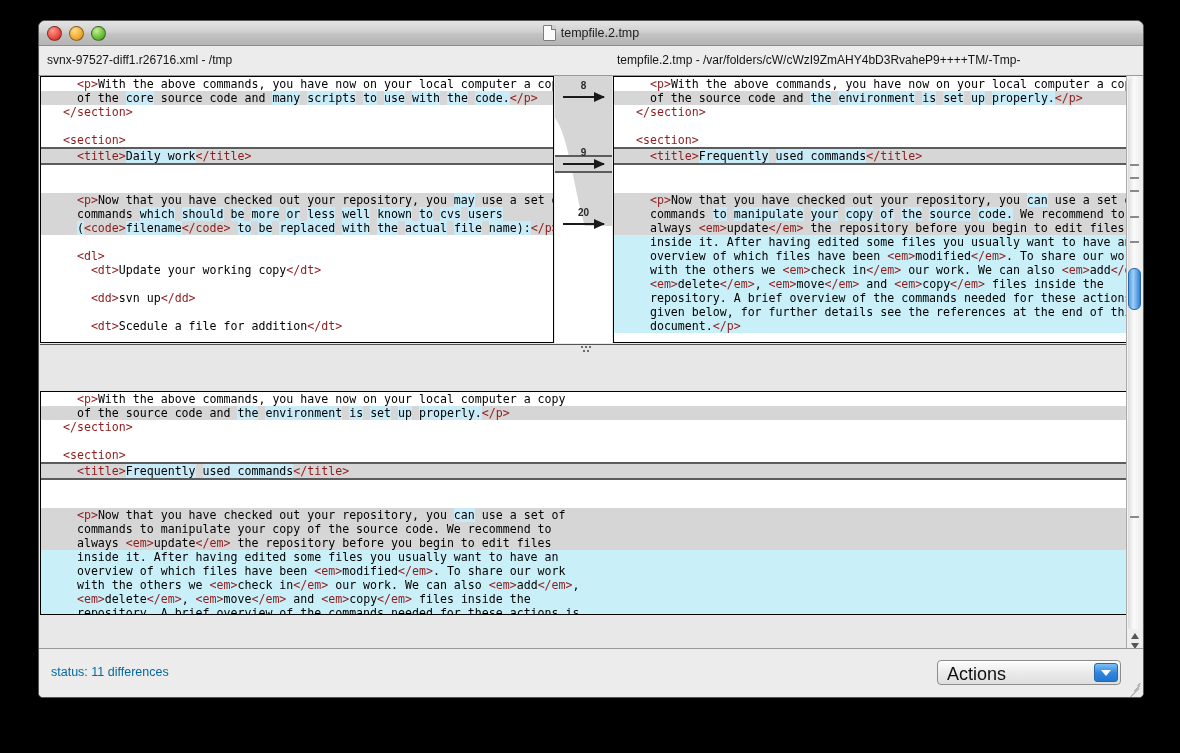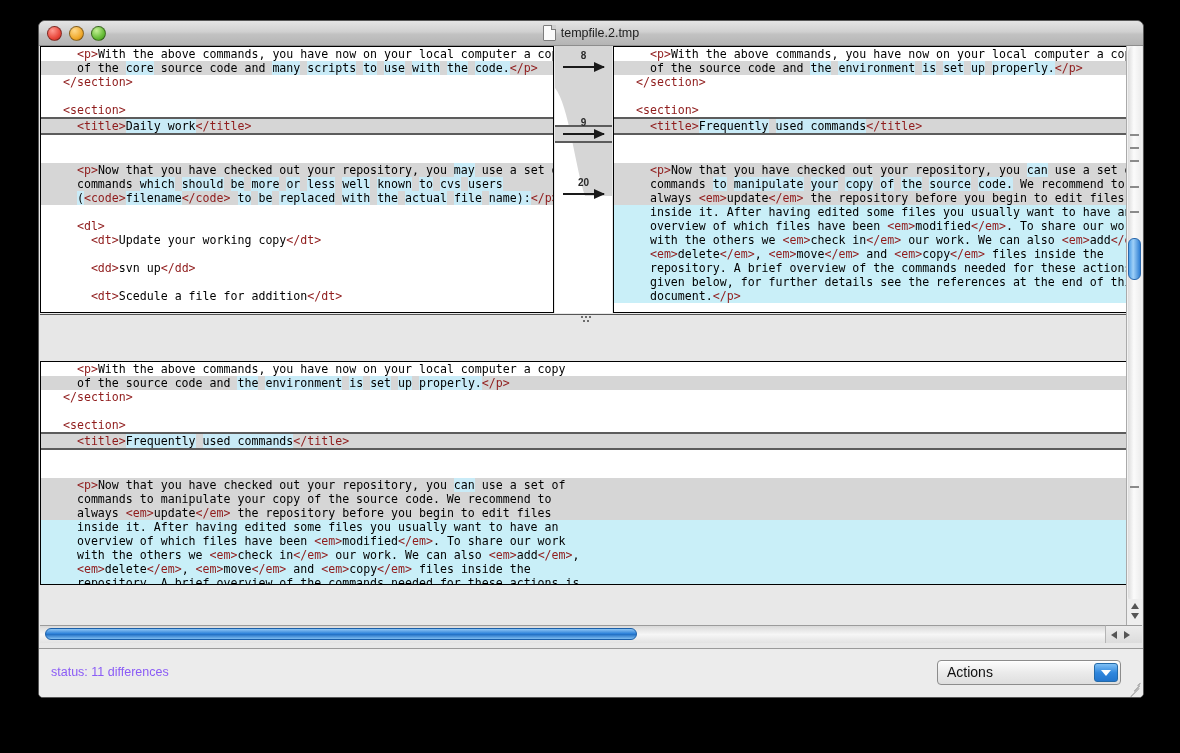--- a/index.html
+++ b/index.html
@@ -101,25 +101,25 @@
   .hends{position:absolute;right:1px;bottom:0;width:36px;height:17px;
     background:linear-gradient(to bottom,#ececec,#dcdcdc);border-top:1px solid #9b9b9b;
     border-left:1px solid #b4b4b4;}
   .hends .ar{position:absolute;top:5px;width:0;height:0;}
   .lf{left:5px;border-top:4px solid transparent;border-bottom:4px solid transparent;border-right:6px solid #555;}
   .rt{left:18px;border-top:4px solid transparent;border-bottom:4px solid transparent;border-left:6px solid #555;}
 
   
   .statusbar{position:absolute;left:0;bottom:0;width:1104px;height:48px;
     background:#ececec;border-top:1px solid #9a9a9a;}
-  .status-text{position:absolute;left:12px;top:16px;font-size:12.5px;color:#8b5cf6;}
+  .status-text{position:absolute;left:12px;top:16px;font-size:12.5px;color:#0369a1;}
   .actions{position:absolute;right:22px;top:11px;width:182px;height:23px;
     background:linear-gradient(to bottom,#fdfdfd,#ebebeb 50%,#dedede);
     border:1px solid #8c8c8c;border-radius:4px;box-shadow:0 1px 0 rgba(255,255,255,.8) inset;}
-  .actions-label{position:absolute;left:9px;top:3px;font-size:14px;color:#101010;}
+  .actions-label{position:absolute;left:9px;top:3px;font-size:18px;color:#101010;}
   .actions-btn{position:absolute;right:2px;top:2px;width:22px;height:17px;border-radius:3px;
     background:linear-gradient(to bottom,#7fc0f5,#2f86dd 52%,#2376cd);border:1px solid #246aa8;}
   .actions-chev{position:absolute;left:6px;top:6px;width:0;height:0;
     border-left:5px solid transparent;border-right:5px solid transparent;border-top:6px solid #fff;}
   .resizer{position:absolute;right:2px;bottom:2px;width:14px;height:14px;}
   .resizer i{position:absolute;background:#9a9a9a;height:1px;}
 </style>
 </head>
 <body>
 
@@ -130,20 +130,24 @@
       <div class="light l-close"></div>
       <div class="light l-min"></div>
       <div class="light l-max"></div>
     </div>
     <div class="title-center">
       <div class="doc-ico"></div>
       <div class="title-text">tempfile.2.tmp</div>
     </div>
   </div>
 
+  <div class="hdrrow">
+    <div class="hdr-left">svnx-97527-diff1.r26716.xml - /tmp</div>
+    <div class="hdr-right">tempfile.2.tmp - /var/folders/cW/cWzI9ZmAHY4bD3RvaheP9++++TM/-Tmp-</div>
+  </div>
 
   <div class="body">
 
     <div class="toppane">
       <div class="pane pane-left">
         <div class="code" id="left-code"><span class="ln"><span>    </span><span class="tag">&lt;p&gt;</span><span>With the above commands, you have now on your local computer a copy</span></span><span class="ln g"><span>    of the </span><span class="hl">core</span><span> source code and </span><span class="hl">many</span><span> </span><span class="hl">scripts</span><span> </span><span class="hl">to</span><span> </span><span class="hl">use</span><span> </span><span class="hl">with</span><span> </span><span class="hl">the</span><span> </span><span class="hl">code.</span><span class="tag">&lt;/p&gt;</span></span><span class="ln"><span>  </span><span class="tag">&lt;/section&gt;</span></span><span class="ln"><span></span></span><span class="ln"><span>  </span><span class="tag">&lt;section&gt;</span></span><span class="ln g sep-line"><span>    </span><span class="tag">&lt;title&gt;</span><span class="hl">Daily work</span><span class="tag">&lt;/title&gt;</span></span><span class="ln"><span></span></span><span class="ln"><span></span></span><span class="ln g"><span>    </span><span class="tag">&lt;p&gt;</span><span>Now that you have checked out your repository, you </span><span class="hl">may</span><span> use a set of</span></span><span class="ln g"><span>    commands </span><span class="hl">which</span><span> </span><span class="hl">should</span><span> </span><span class="hl">be</span><span> </span><span class="hl">more</span><span> </span><span class="hl">or</span><span> </span><span class="hl">less</span><span> </span><span class="hl">well</span><span> </span><span class="hl">known</span><span> </span><span class="hl">to</span><span> </span><span class="hl">cvs</span><span> </span><span class="hl">users</span></span><span class="ln g"><span>    </span><span class="hl">(</span><span class="tag">&lt;code&gt;</span><span class="hl">filename</span><span class="tag">&lt;/code&gt;</span><span> </span><span class="hl">to</span><span> </span><span class="hl">be</span><span> </span><span class="hl">replaced</span><span> </span><span class="hl">with</span><span> </span><span class="hl">the</span><span> </span><span class="hl">actual</span><span> </span><span class="hl">file</span><span> </span><span class="hl">name):</span><span class="tag">&lt;/p&gt;</span></span><span class="ln"><span></span></span><span class="ln"><span>    </span><span class="tag">&lt;dl&gt;</span></span><span class="ln"><span>      </span><span class="tag">&lt;dt&gt;</span><span>Update your working copy</span><span class="tag">&lt;/dt&gt;</span></span><span class="ln"><span></span></span><span class="ln"><span>      </span><span class="tag">&lt;dd&gt;</span><span>svn up</span><span class="tag">&lt;/dd&gt;</span></span><span class="ln"><span></span></span><span class="ln"><span>      </span><span class="tag">&lt;dt&gt;</span><span>Scedule a file for addition</span><span class="tag">&lt;/dt&gt;</span></span></div>
       </div>
 
       <div class="gutter">
         <svg class="curve" viewBox="0 0 57 150" preserveAspectRatio="none">

